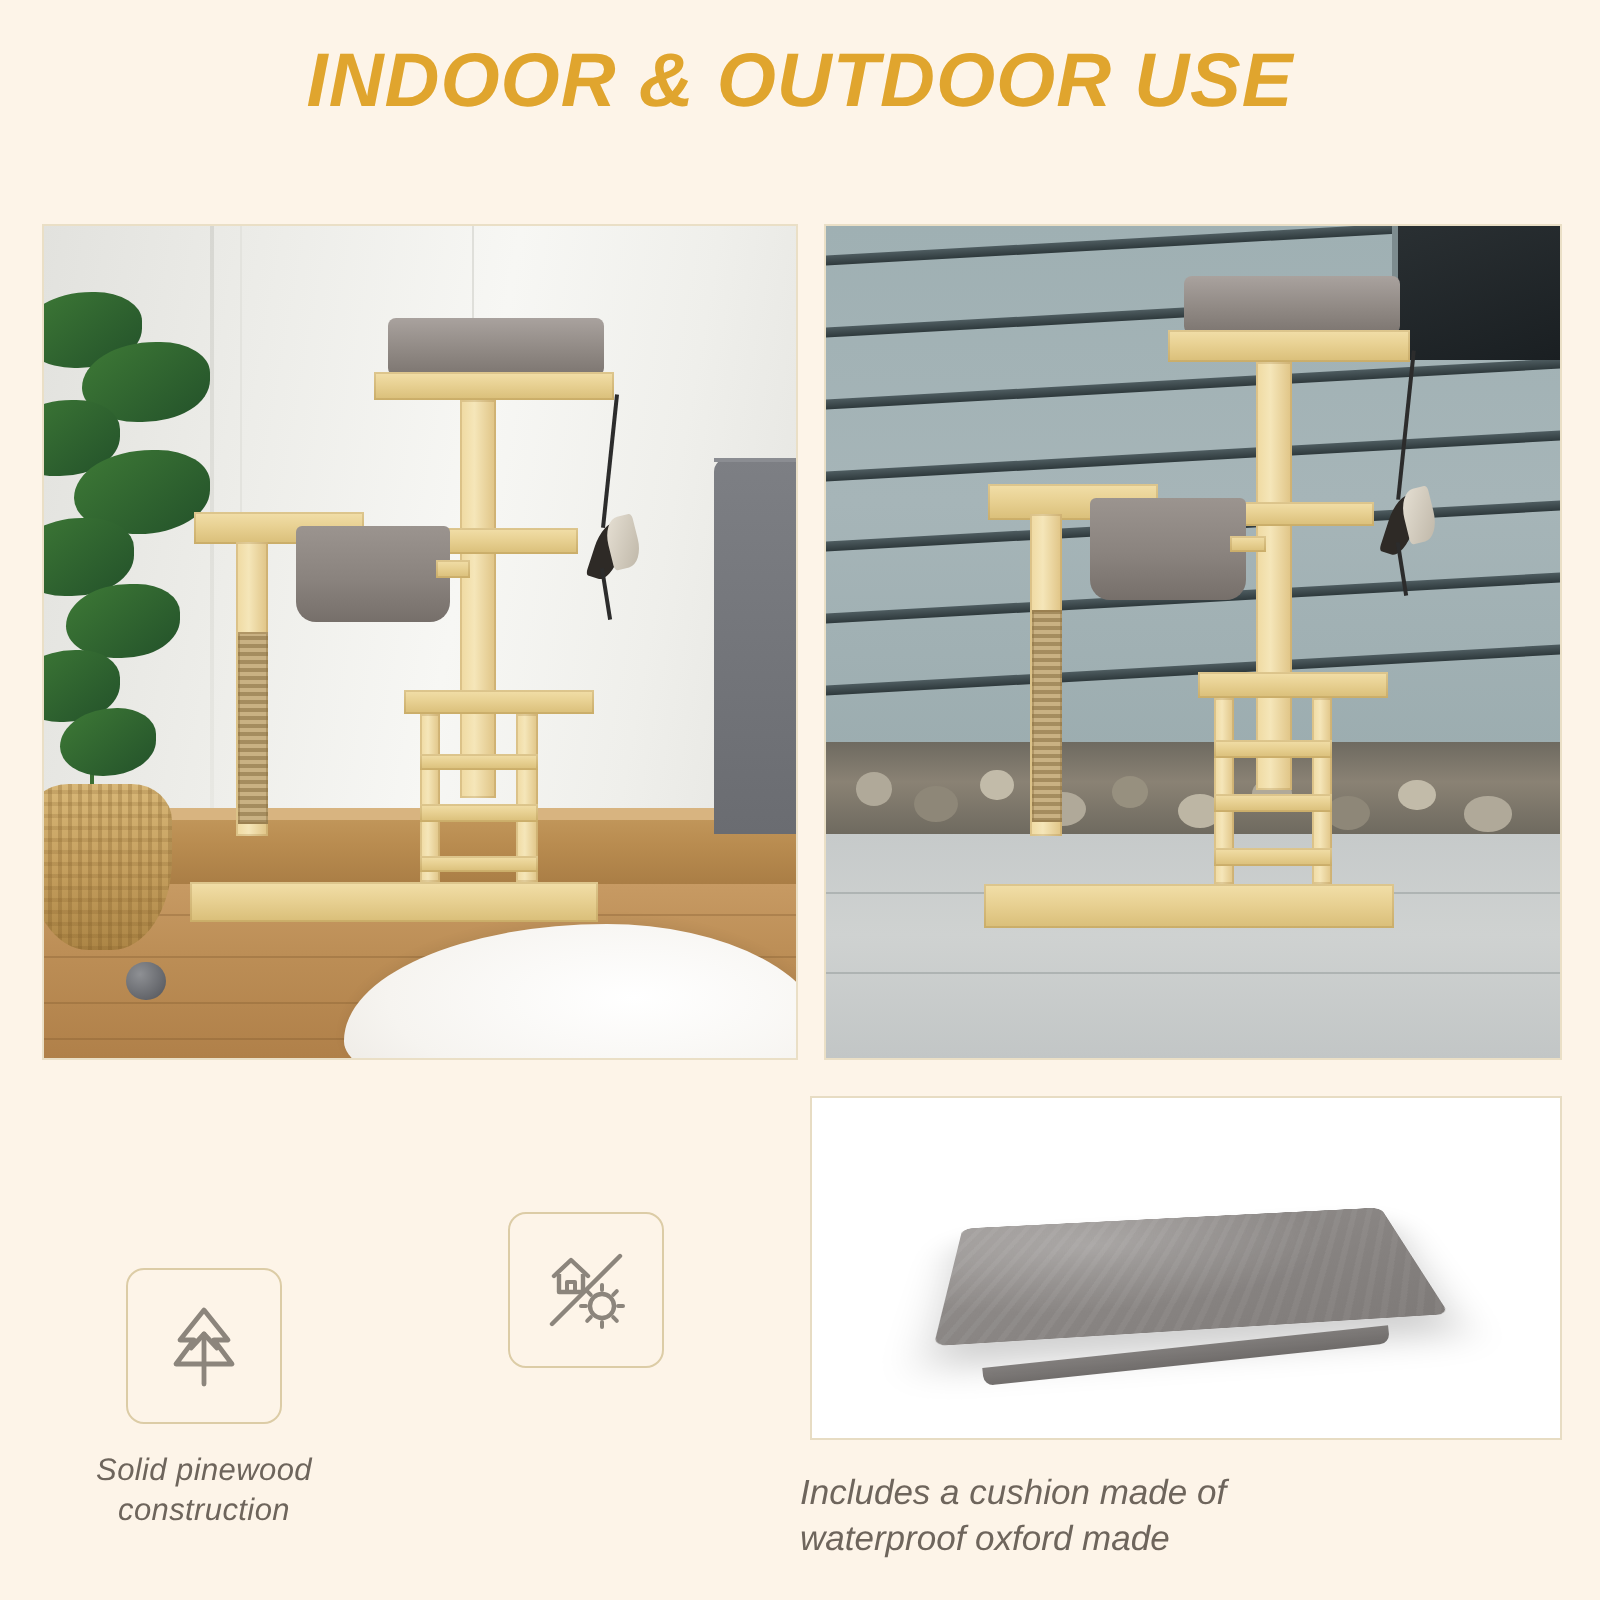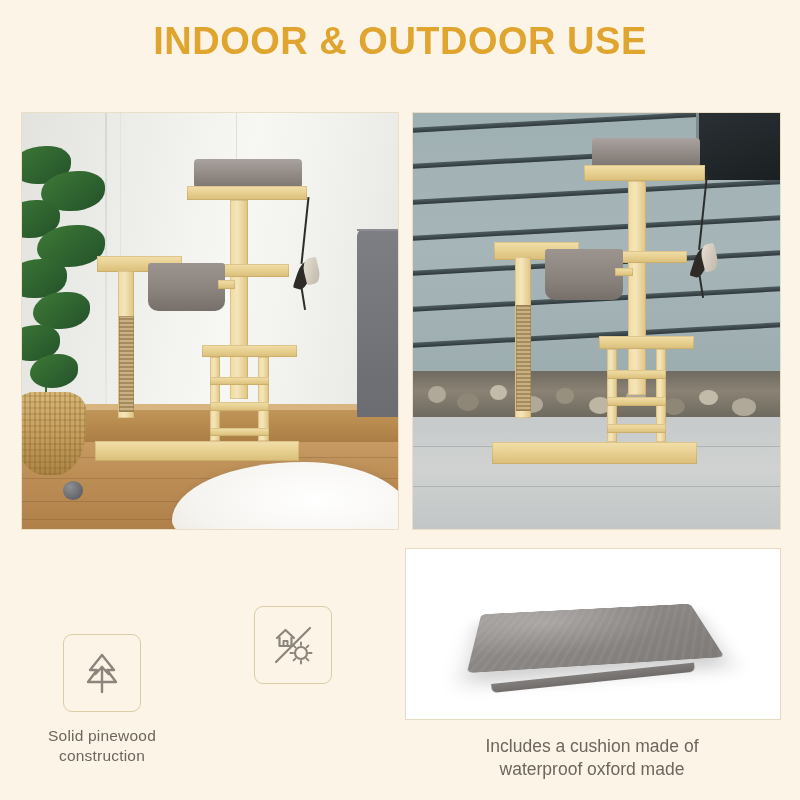--- a/index.html
+++ b/index.html
@@ -3,21 +3,21 @@
 <meta charset="utf-8">
 <style>
   html,body{margin:0;padding:0;}
   body{
     width:800px;height:800px;
     background:#FDF4E8;
     font-family:"Liberation Sans", sans-serif;
     overflow:hidden;
     position:relative;
   }
-  .page{position:relative;width:800px;height:755px;}
+  .page{position:relative;width:800px;height:755px;font-style:italic;}
 
   
   .title{
     position:absolute;left:0;top:20px;width:800px;
     text-align:center;
     font-size:38px;
     letter-spacing:0.5px;
     font-weight:600;
     color:#E0A52E;
     font-family:"Liberation Sans", sans-serif;
@@ -131,21 +131,21 @@
     display:flex;align-items:center;justify-content:center;
     background:transparent;
   }
   .feature-label{
     margin-top:14px;font-size:15.5px;line-height:1.28;
     color:#6E655C;font-family:"Liberation Sans", sans-serif;
     letter-spacing:.2px;
   }
   .cushion-caption{
     position:absolute;left:400px;top:735px;width:384px;
-    text-align:center;font-size:17.5px;line-height:1.3;
+    text-align:left;font-size:17.5px;line-height:1.3;
     color:#6E655C;font-family:"Liberation Sans", sans-serif;
   }
 </style>
 </head>
 <body>
 
 <div class="page">
 
   <div class="title">INDOOR &amp; OUTDOOR USE</div>
 

